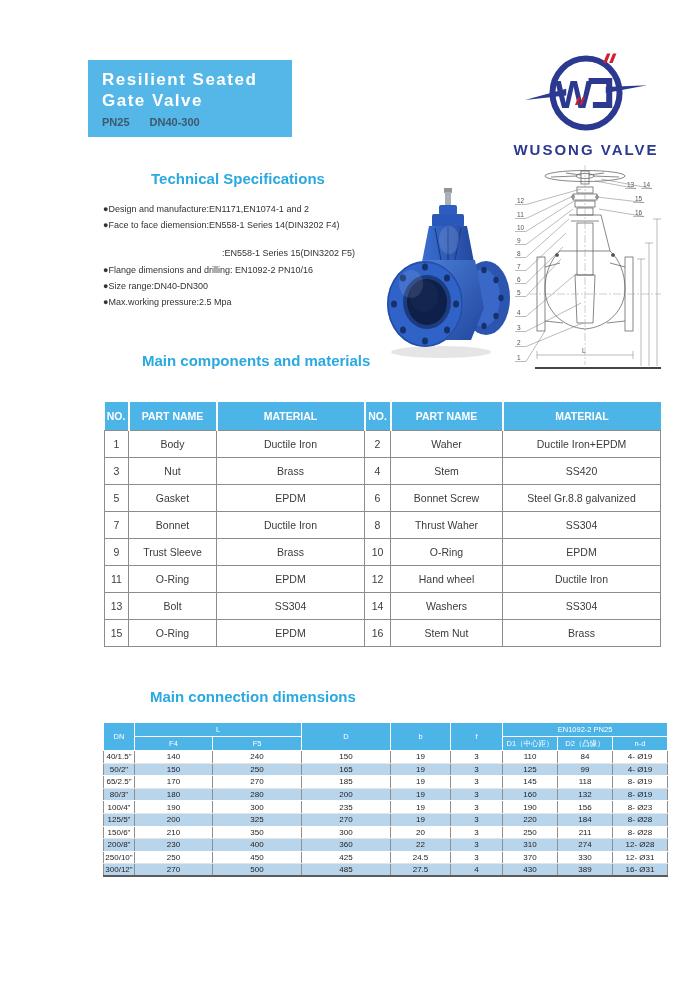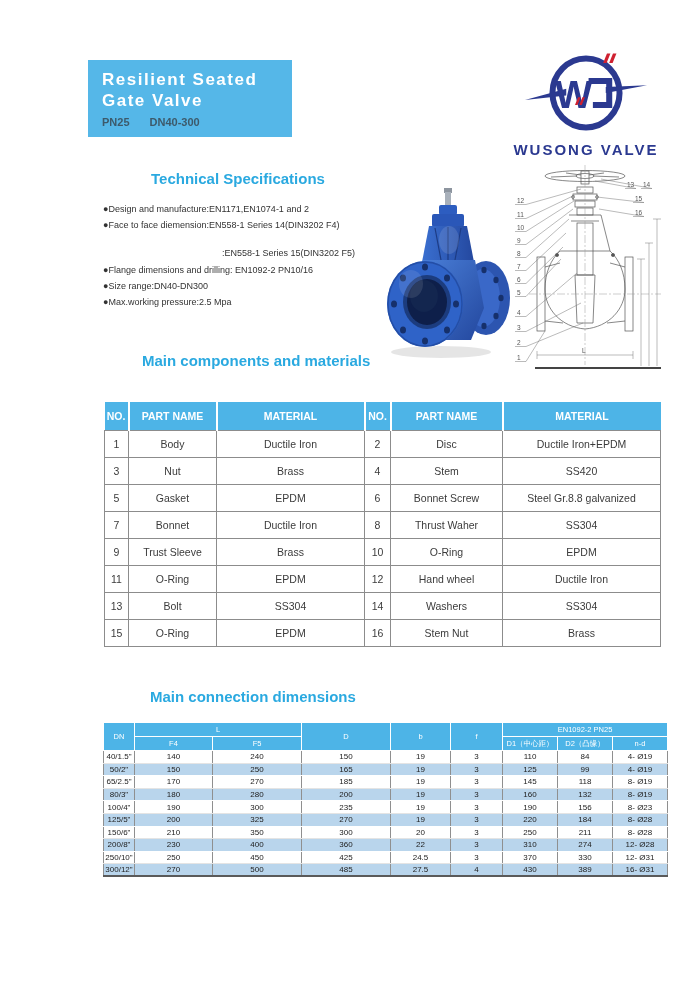--- a/index.html
+++ b/index.html
@@ -261,21 +261,21 @@
         <th>PART NAME</th>
         <th>MATERIAL</th>
       </tr>
     </thead>
     <tbody id="comp-body">
         <tr>
           <td>1</td>
           <td>Body</td>
           <td>Ductile Iron</td>
           <td>2</td>
-          <td>Disc</td>
+          <td>Waher</td>
           <td>Ductile Iron+EPDM</td>
         </tr>
         <tr>
           <td>3</td>
           <td>Nut</td>
           <td>Brass</td>
           <td>4</td>
           <td>Stem</td>
           <td>SS420</td>
         </tr>

